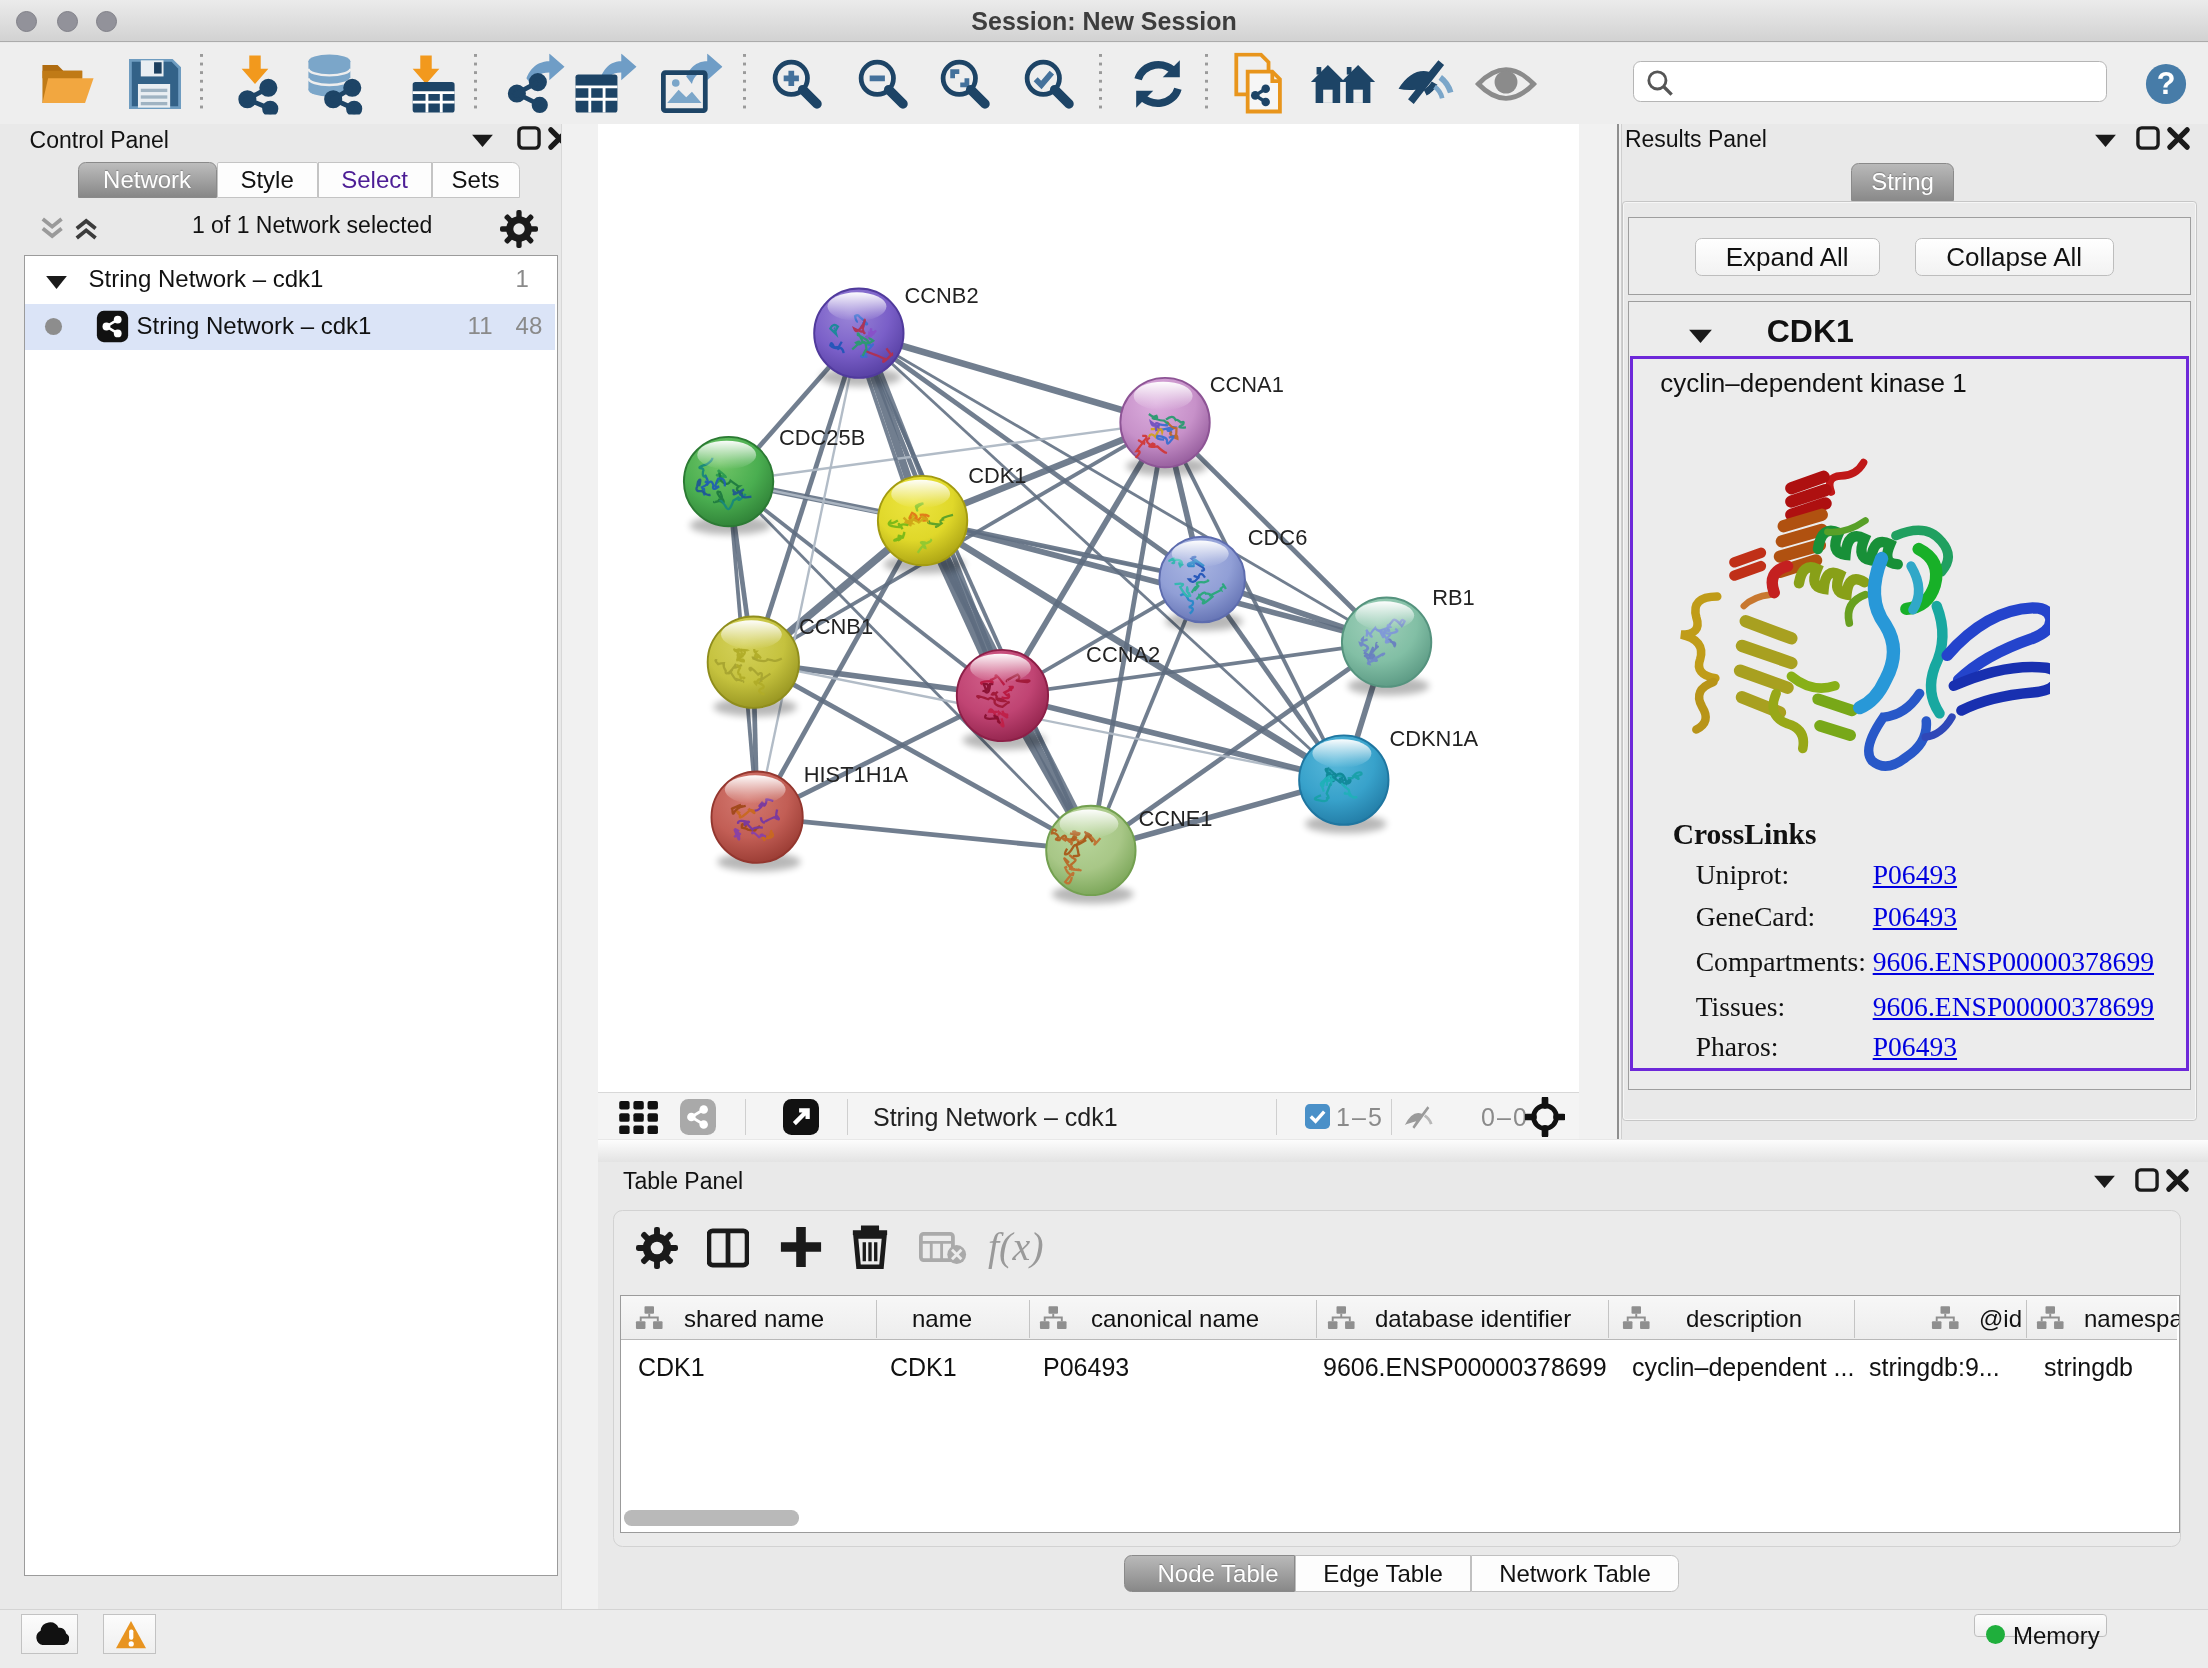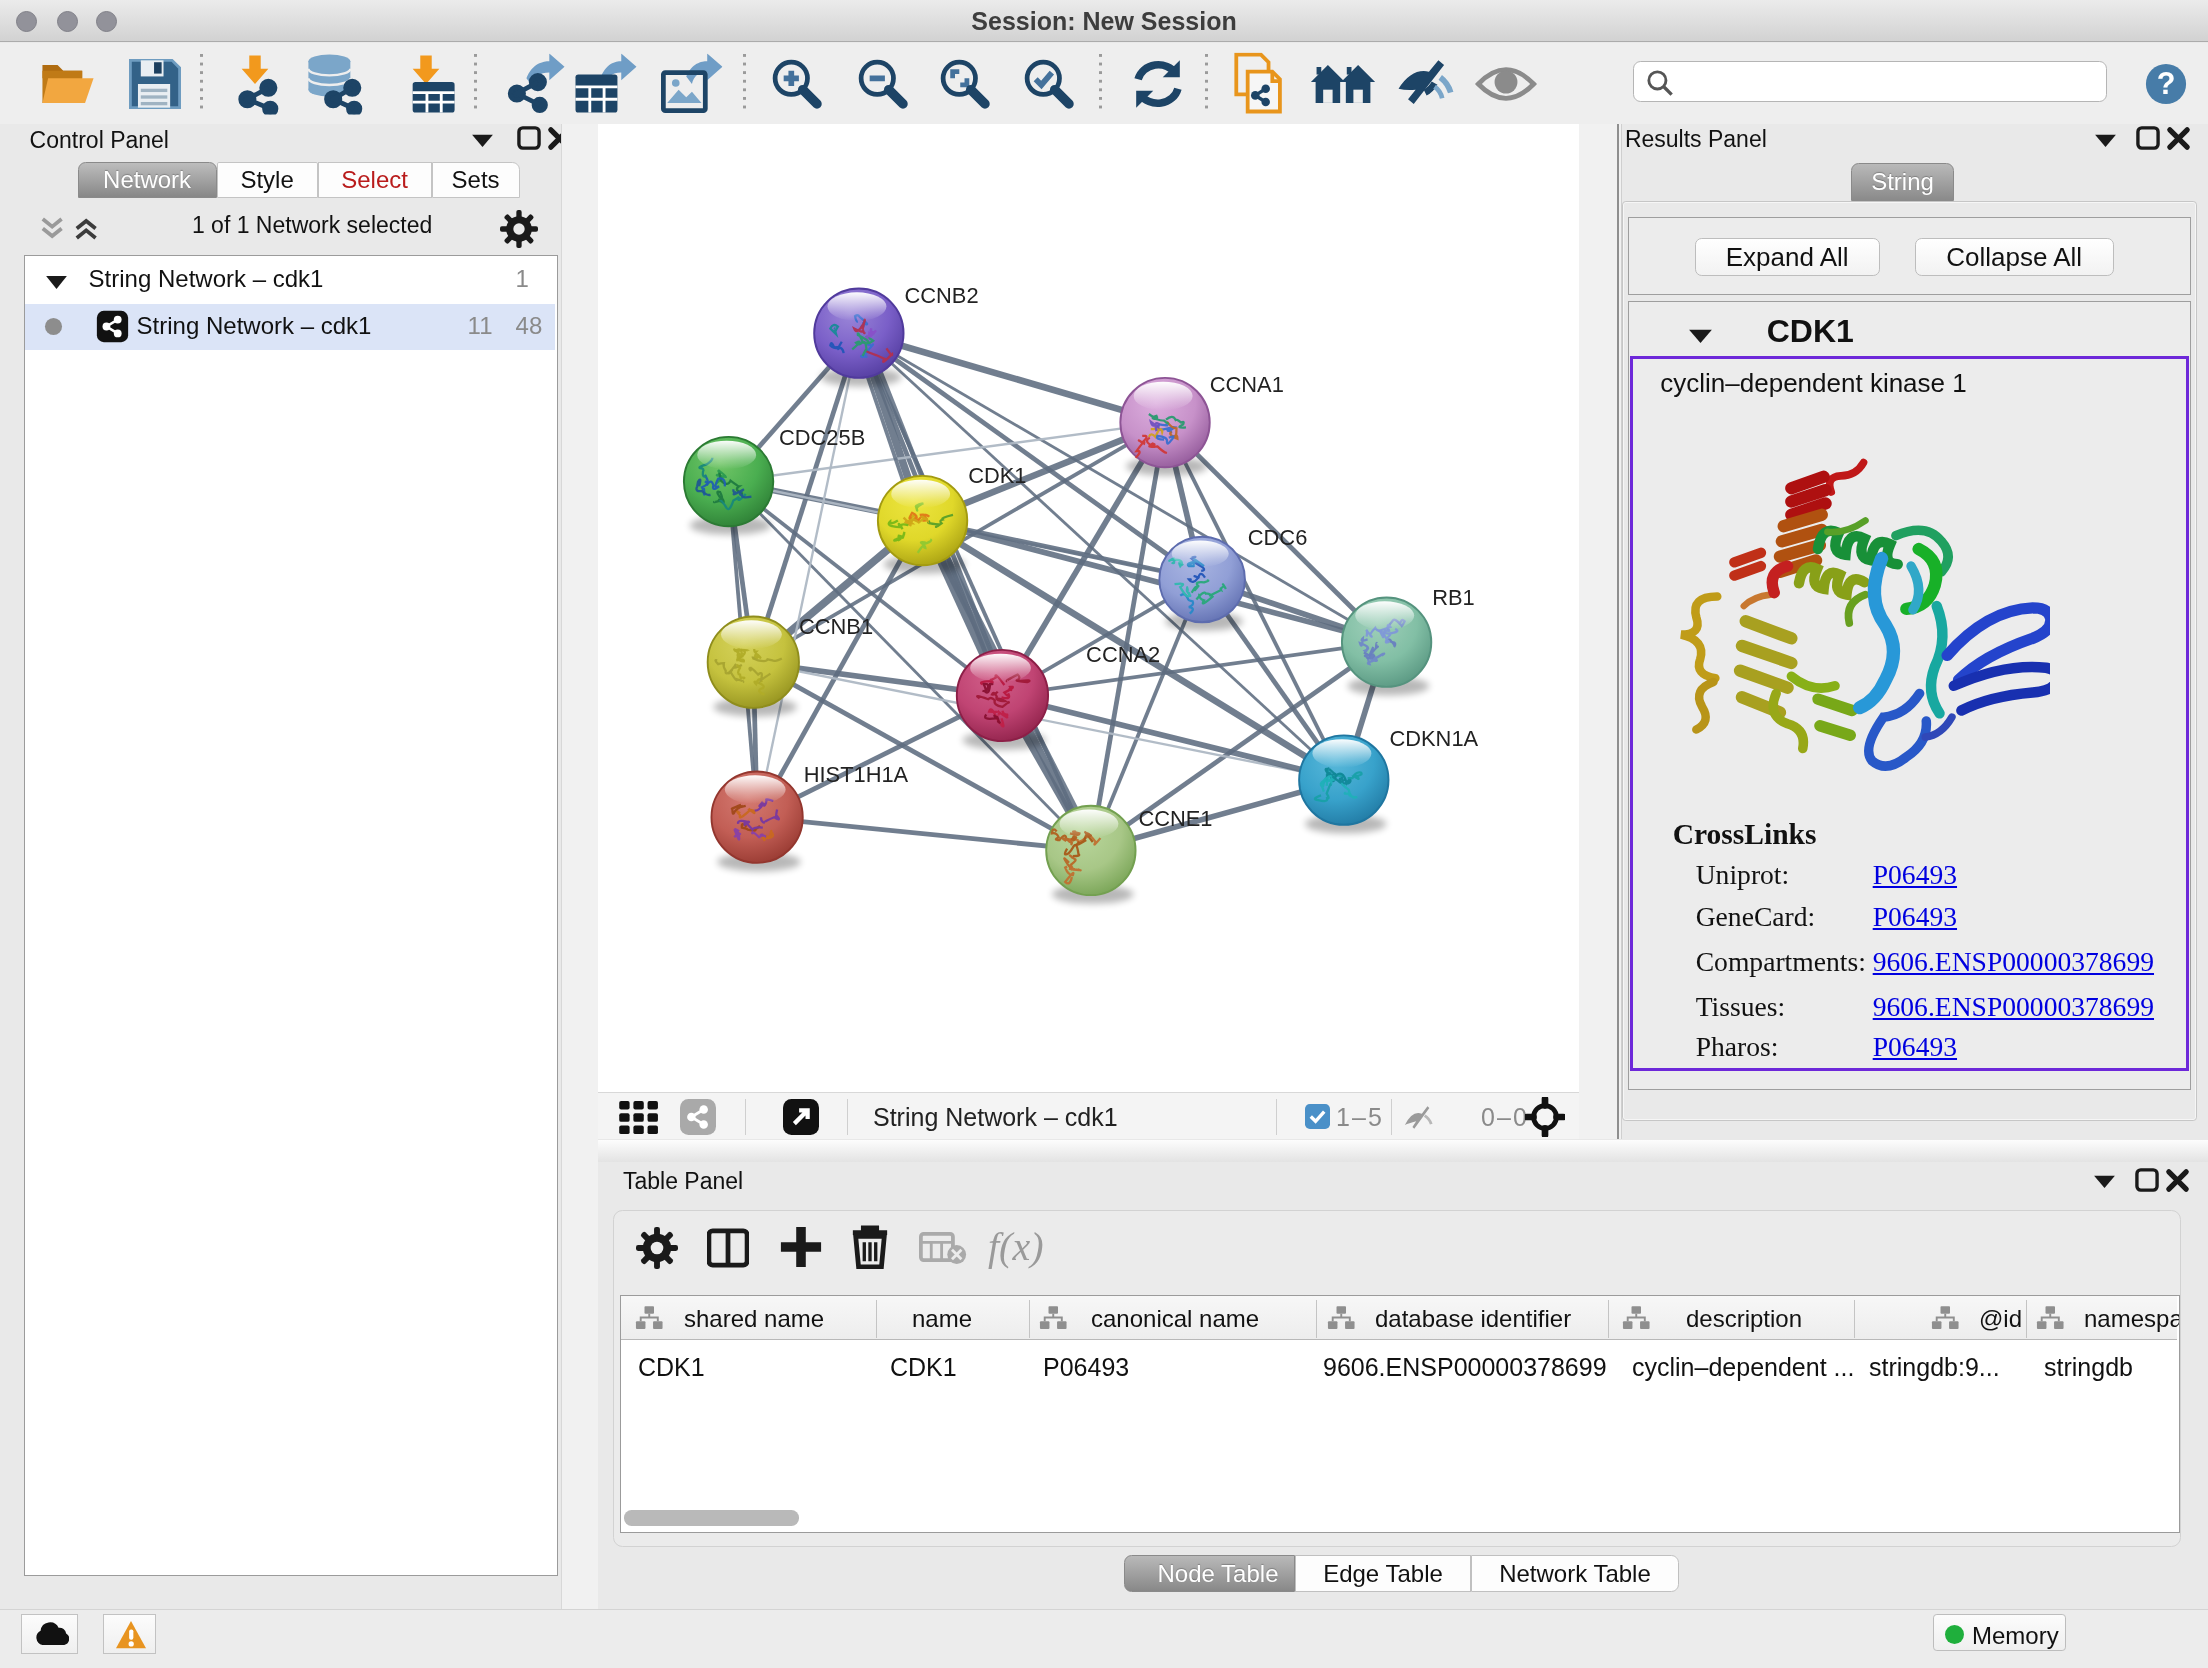--- a/index.html
+++ b/index.html
@@ -228,21 +228,21 @@
       </svg>
     <svg class="abs" style="left:509px;top:1.9px;" width="24" height="24" viewBox="0 0 25 25">
         <rect x="2" y="2" width="21" height="21" rx="4" fill="none" stroke="#1a1a1a" stroke-width="3.5"></rect>
       </svg>
     <svg class="abs" style="left:539px;top:1.9px;" width="25" height="25" viewBox="0 0 26 26">
         <path d="M4 4 L22 22 M22 4 L4 22" stroke="#1a1a1a" stroke-width="5.5" stroke-linecap="round"></path>
       </svg>
 
     <div class="abs" style="left:70px;top:38px;width:139px;height:36px;border-radius:7.6px 7.6px 0 0;background:linear-gradient(#bdbdbd,#878787);border:1px solid #8a8a8a;color:#fff;font-size:24px;text-align:center;line-height:34px;text-shadow:0 -1px 1px rgba(0,0,0,.25);">Network</div>
     <div class="abs" style="left:209px;top:38px;width:101px;height:36px;border-radius:1.9px 1.9px 0 0;background:#fdfdfd;border:1px solid #c4c4c4;color:#111;font-size:24px;text-align:center;line-height:34px;">Style</div>
-    <div class="abs" style="left:310px;top:38px;width:114px;height:36px;background:#fdfdfd;border:1px solid #c4c4c4;color:#b91c1c;font-size:24px;text-align:center;line-height:34px;">Select</div>
+    <div class="abs" style="left:310px;top:38px;width:114px;height:36px;background:#fdfdfd;border:1px solid #c4c4c4;color:#4c1d95;font-size:24px;text-align:center;line-height:34px;">Select</div>
     <div class="abs" style="left:424px;top:38px;width:88px;height:36px;border-radius:0 7.6px 0 0;background:#fdfdfd;border:1px solid #c4c4c4;color:#111;font-size:24px;text-align:center;line-height:34px;">Sets</div>
 
     <div class="abs" style="left:7.6px;top:74px;width:538px;height:1484px;"></div>
 
     <svg class="abs" style="left:31px;top:91px;" width="32" height="27" viewBox="0 0 34 28">
       <path d="M4 4 l10 8 10 -8 M4 14 l10 8 10 -8" stroke="#9a9a9a" stroke-width="4" fill="none"></path>
     </svg>
     <svg class="abs" style="left:65px;top:91px;" width="32" height="27" viewBox="0 0 34 28">
       <path d="M4 24 l10 -8 10 8 M4 14 l10 -8 10 8" stroke="#3c3c3c" stroke-width="4" fill="none"></path>
     </svg>
@@ -871,19 +871,19 @@
         <path d="M10 24 a8 8 0 0 1 -2 -15 a10 10 0 0 1 19 -3 a7 7 0 0 1 8 6 a6.5 6.5 0 0 1 -2 12 z" fill="#111"></path>
       </svg>
     </div>
     <div class="abs" style="left:103px;top:3.8px;width:53px;height:40px;background:linear-gradient(#fcfcfc,#efefef);border:1px solid #c2c2c2;">
       <svg style="position:absolute;left:10.5px;top:4.8px;" width="32" height="30" viewBox="0 0 34 32">
         <path d="M17 1 L33 30 H1 z" fill="#e89420"></path>
         <rect x="15" y="10" width="4.5" height="11" rx="2" fill="#fff"></rect>
         <circle cx="17.2" cy="25.5" r="2.8" fill="#fff"></circle>
       </svg>
     </div>
-    <div class="abs" style="left:1933px;top:3.8px;width:133px;height:37px;background:linear-gradient(#fcfcfc,#efefef);border:1px solid #bdbdbd;border-radius:3.8px;">
+    <div class="abs" style="left:1974px;top:3.8px;width:133px;height:23px;background:linear-gradient(#fcfcfc,#efefef);border:1px solid #bdbdbd;border-radius:3.8px;">
       <div style="position:absolute;left:10.5px;top:10.5px;width:19px;height:19px;border-radius:50%;background:#1faf3c;"></div>
       <div style="position:absolute;left:38px;top:7.6px;font-size:24px;color:#111;">Memory</div>
     </div>
   </div>
 </div>
 
 
 </body></html>

